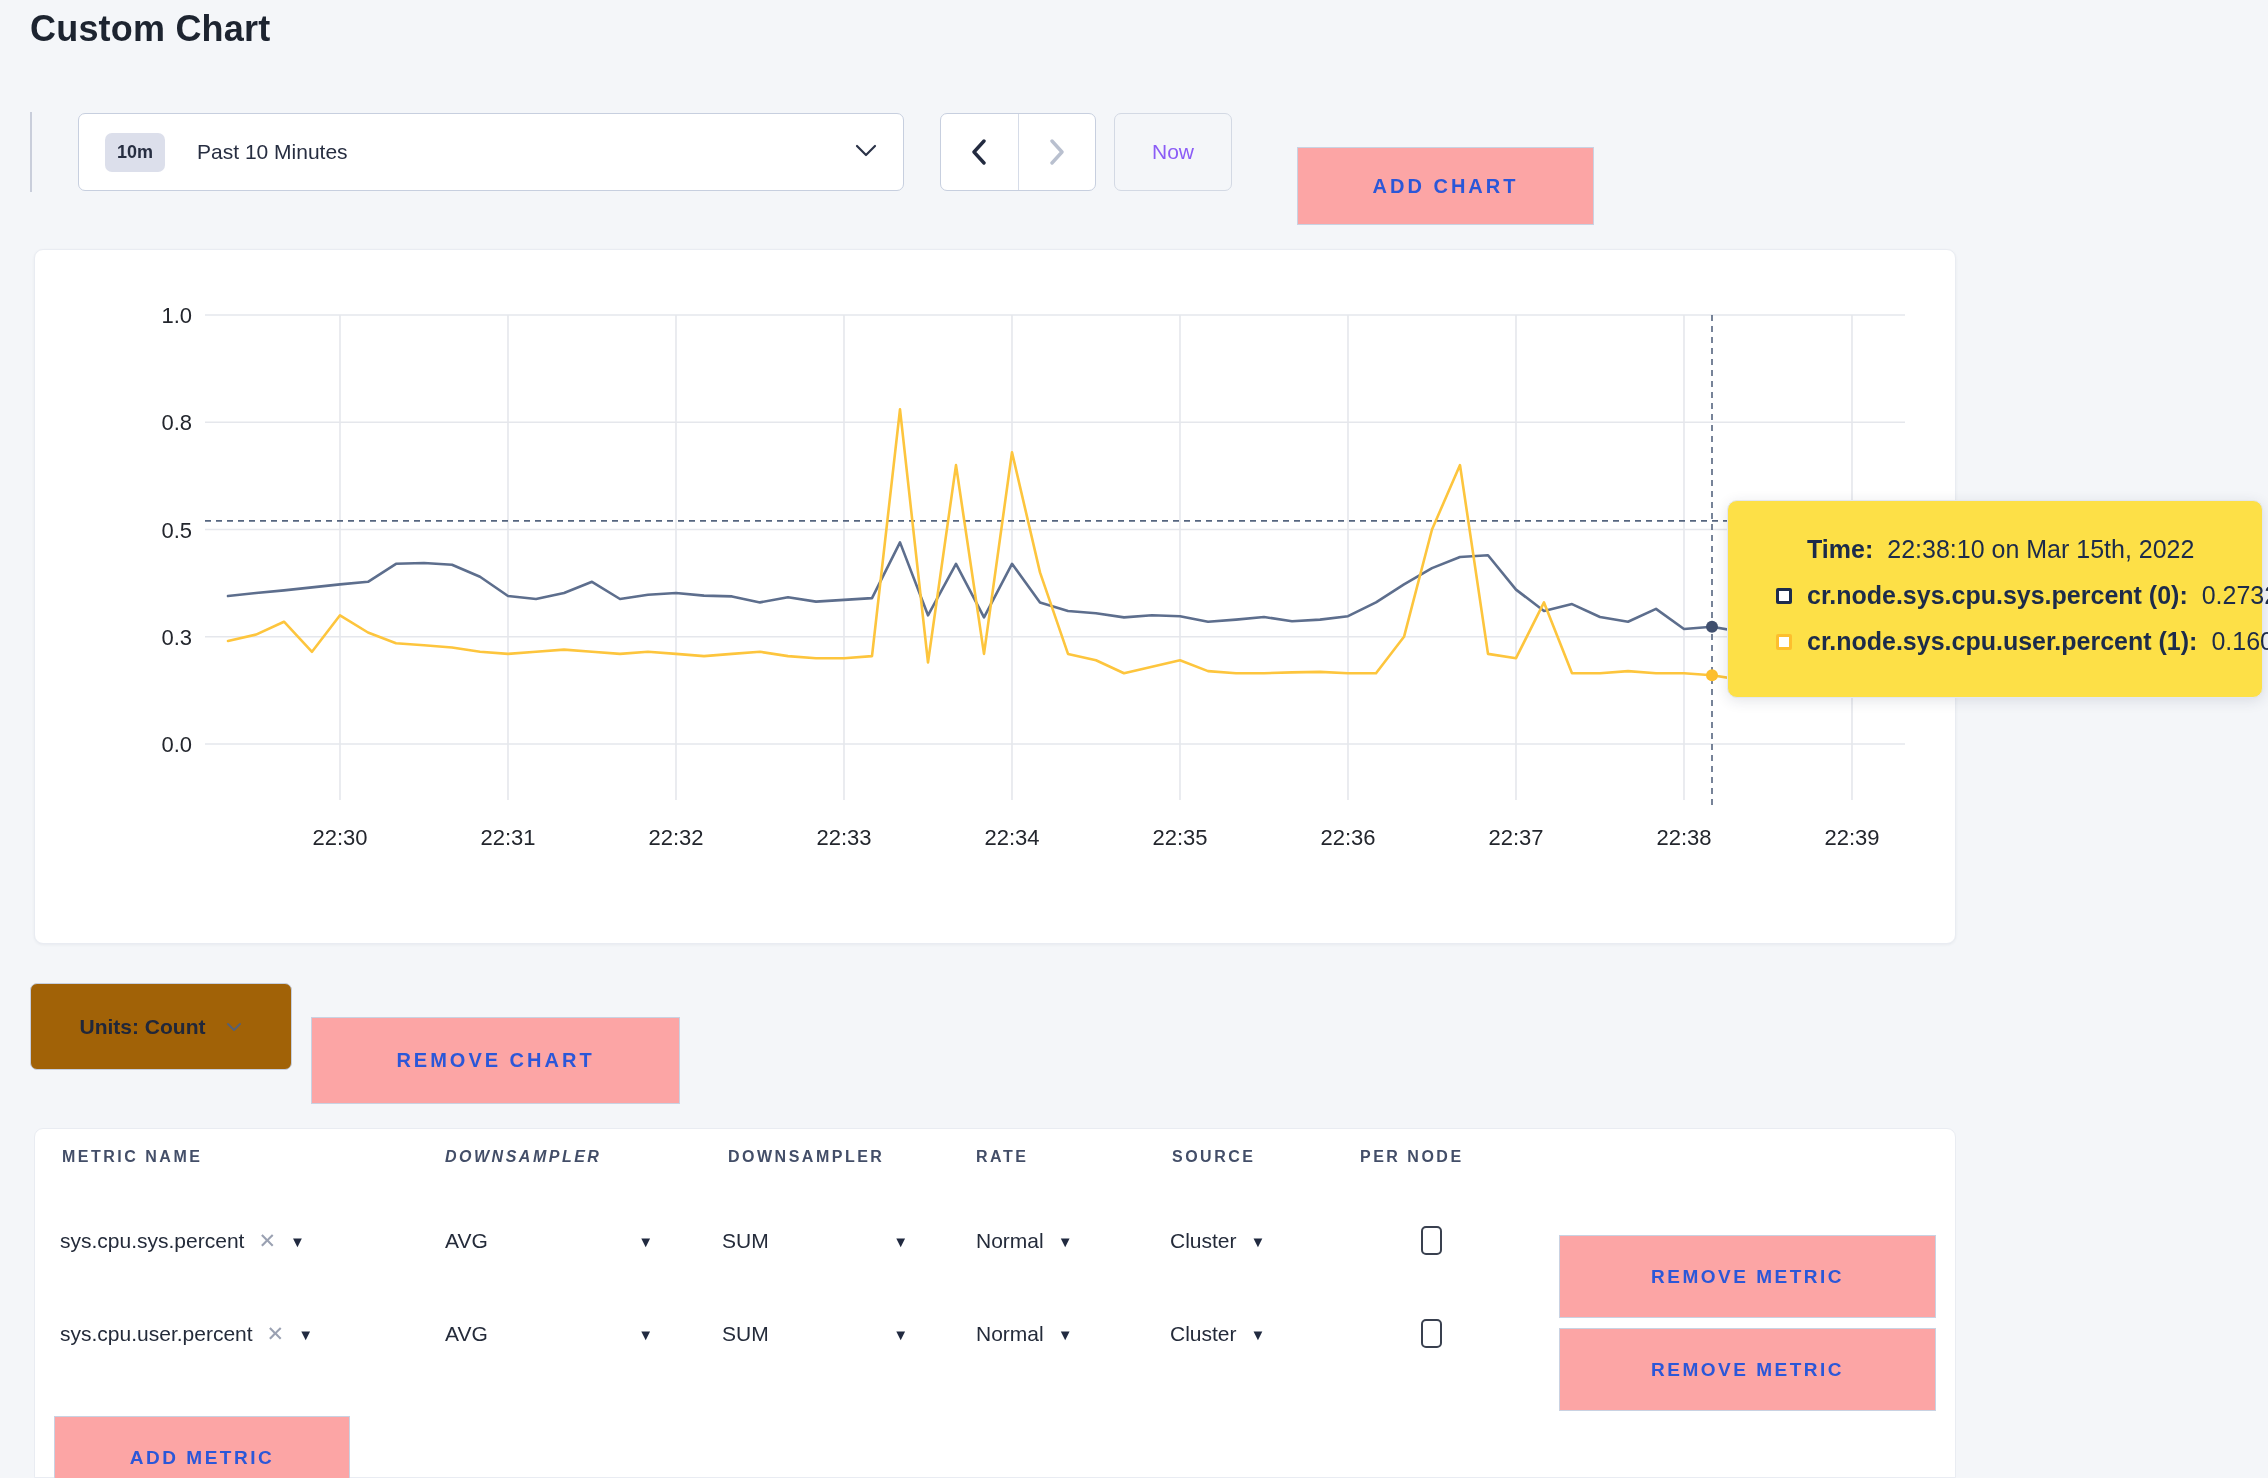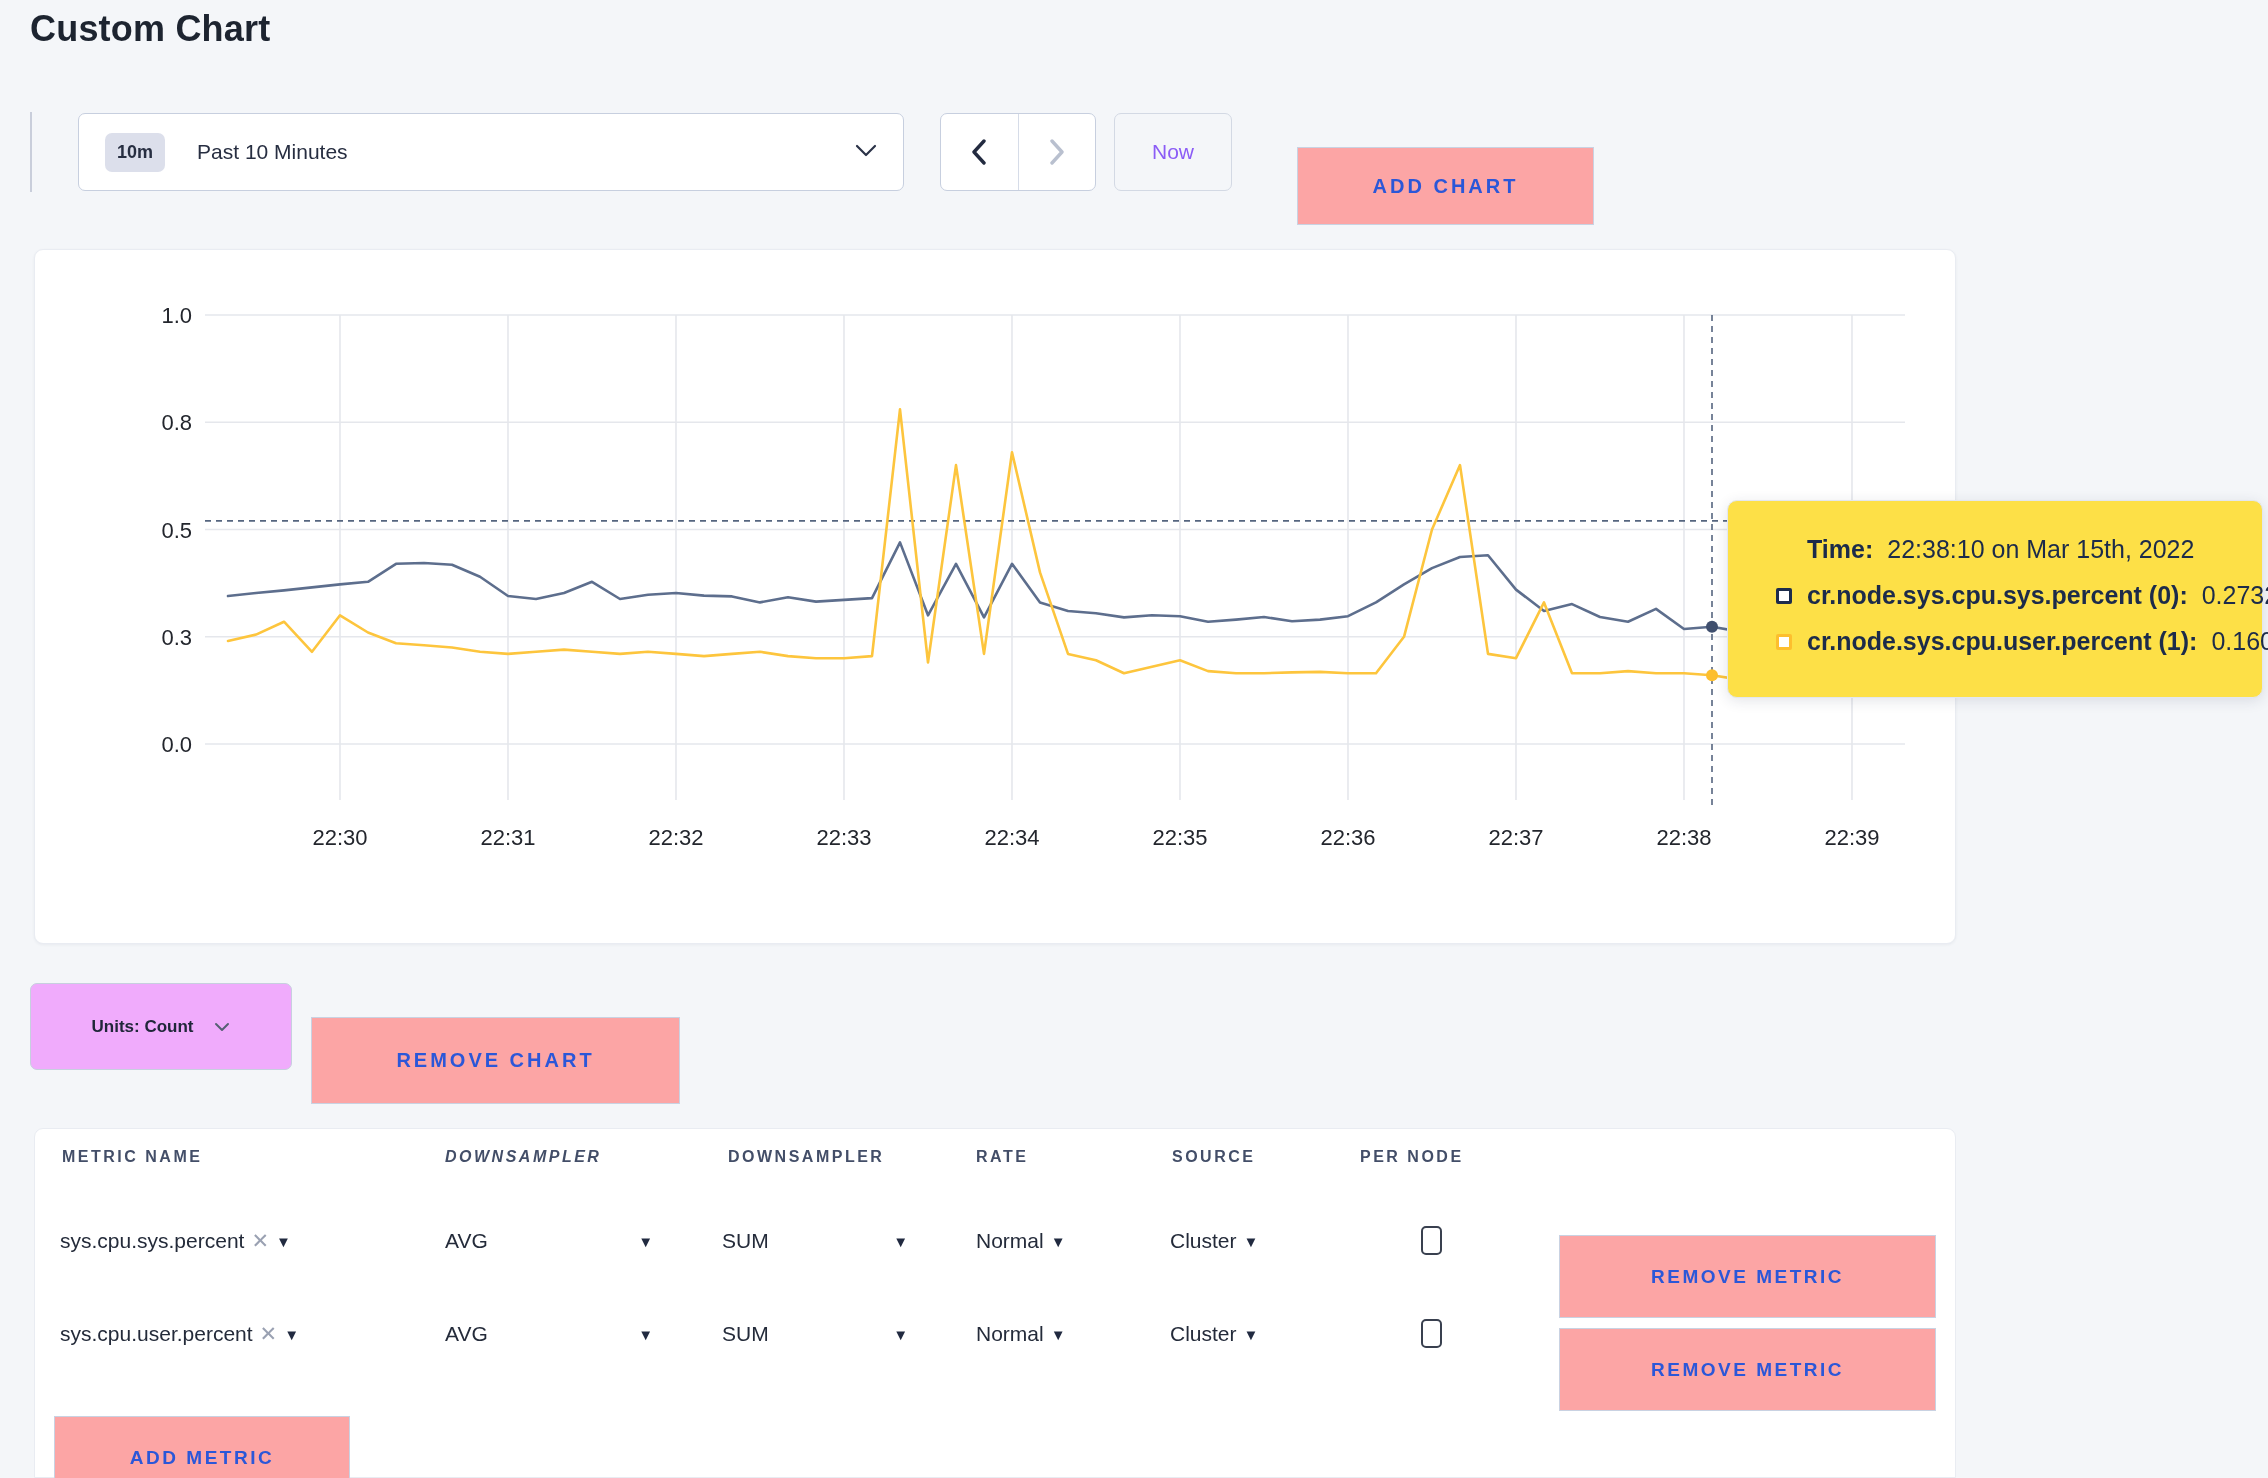--- a/index.html
+++ b/index.html
@@ -67,38 +67,38 @@
     font-size:25px; color:#1c2b4a;
   }
   .tt-row { display:flex; align-items:center; margin-bottom:17px; white-space:nowrap; }
   .tt-time-row { margin-left:31px; }
   .tt-label { font-weight:700; margin-right:14px; }
   .tt-swatch { width:16px; height:16px; border-radius:2px; margin-right:15px; flex:0 0 auto; background:#fff; }
 
   
   .units-btn {
     left:30px; top:983px; width:262px; height:87px;
-    background:#f0abfc; border:1.5px solid #c7cfdf; border-radius:7px;
+    background:#a16207; border:1.5px solid #c7cfdf; border-radius:7px;
     display:flex; align-items:center; justify-content:center; gap:21px;
-    font-size:17px; font-weight:700; color:#20273a; cursor:pointer;
+    font-size:21px; font-weight:700; color:#20273a; cursor:pointer;
   }
   .remove-chart-btn { left:311px; top:983px; width:369px; height:87px; }
 
   
   .table-card {
     left:34px; top:1128px; width:1922px; height:350px;
     background:#fff; border:1px solid #e9ecf2; border-radius:9px 9px 0 0;
   }
   .th {
     font-size:16px; font-weight:600; letter-spacing:2.5px; color:#434e68; top:1148px;
   }
   .cell-text { font-size:21px; color:#242b3a; }
   .tri { font-size:15px; color:#212a40; }
   .x-mark { font-size:21px; color:#9aa1b2; }
-  .row-el { display:flex; align-items:center; gap:7px; }
+  .row-el { display:flex; align-items:center; gap:14px; }
 
   .checkbox {
     width:21px; height:29px; border:2px solid #39404f; border-radius:5px; background:#fff; cursor:pointer;
   }
   .remove-metric-btn { width:377px; height:83px; font-size:19px; letter-spacing:2.5px; }
   .add-metric-btn { left:54px; top:1382px; width:296px; height:84px; font-size:19px; letter-spacing:2.5px; }
 </style>
 </head>
 <body>
 

